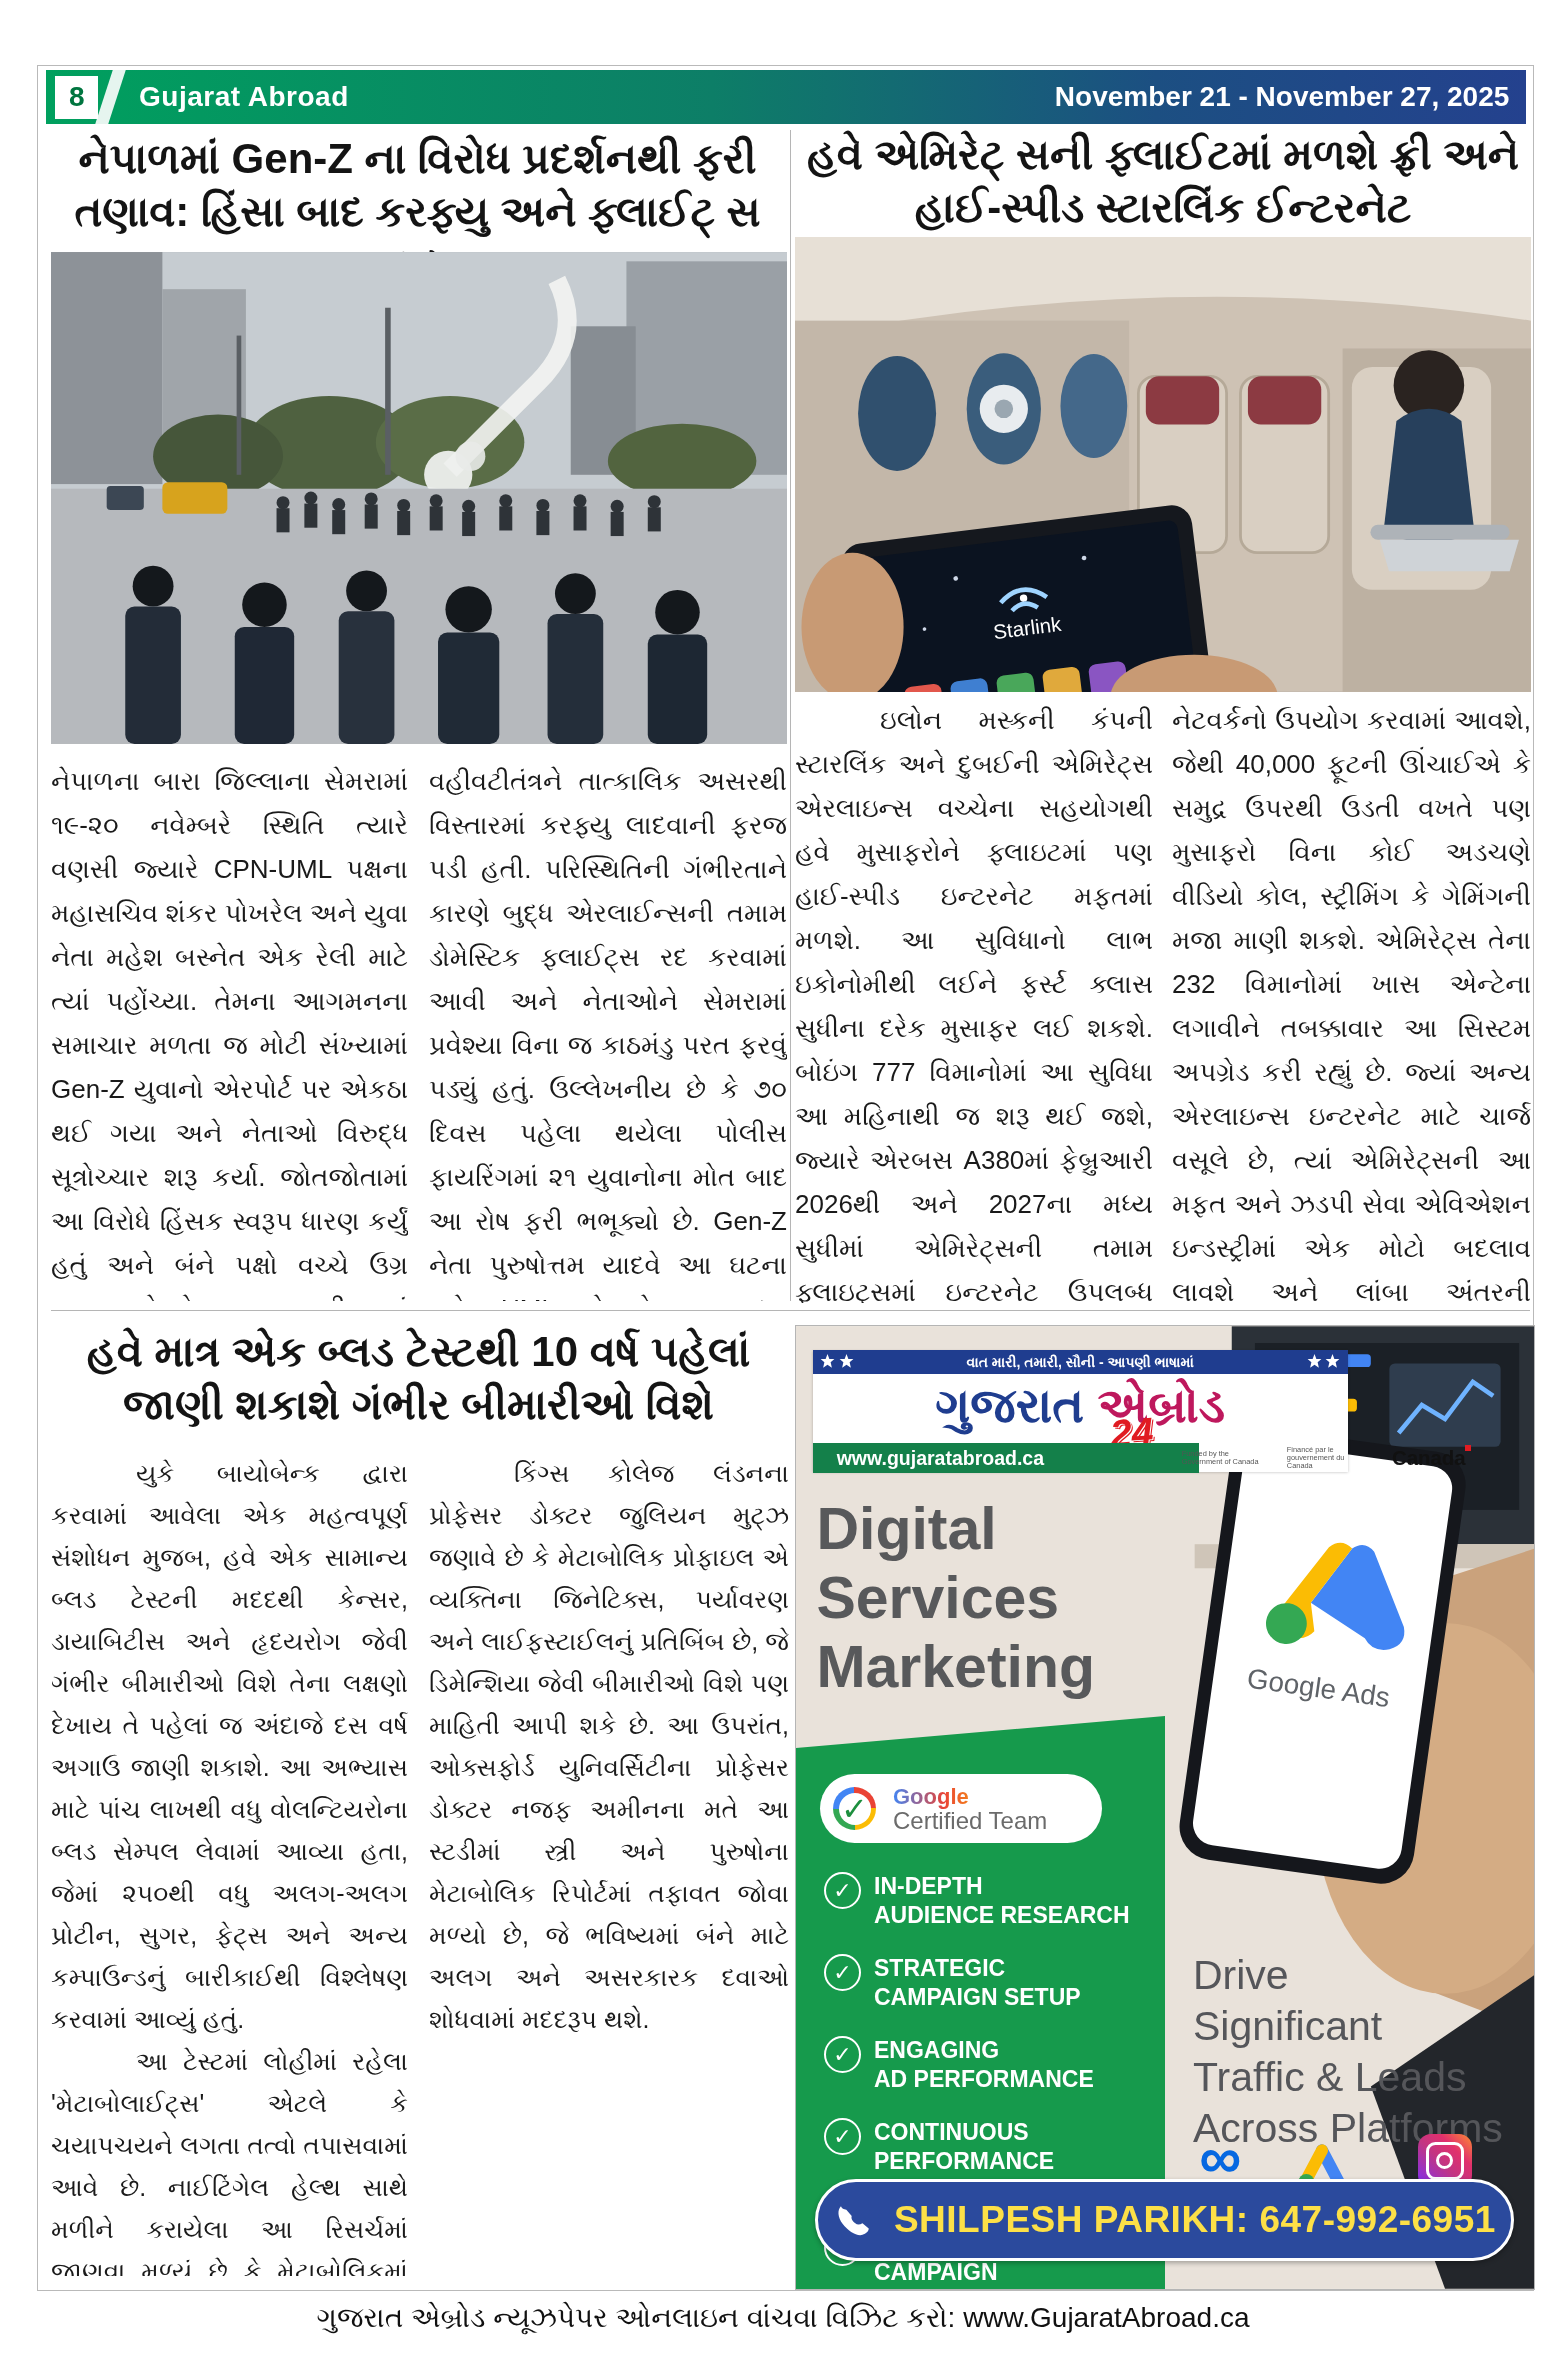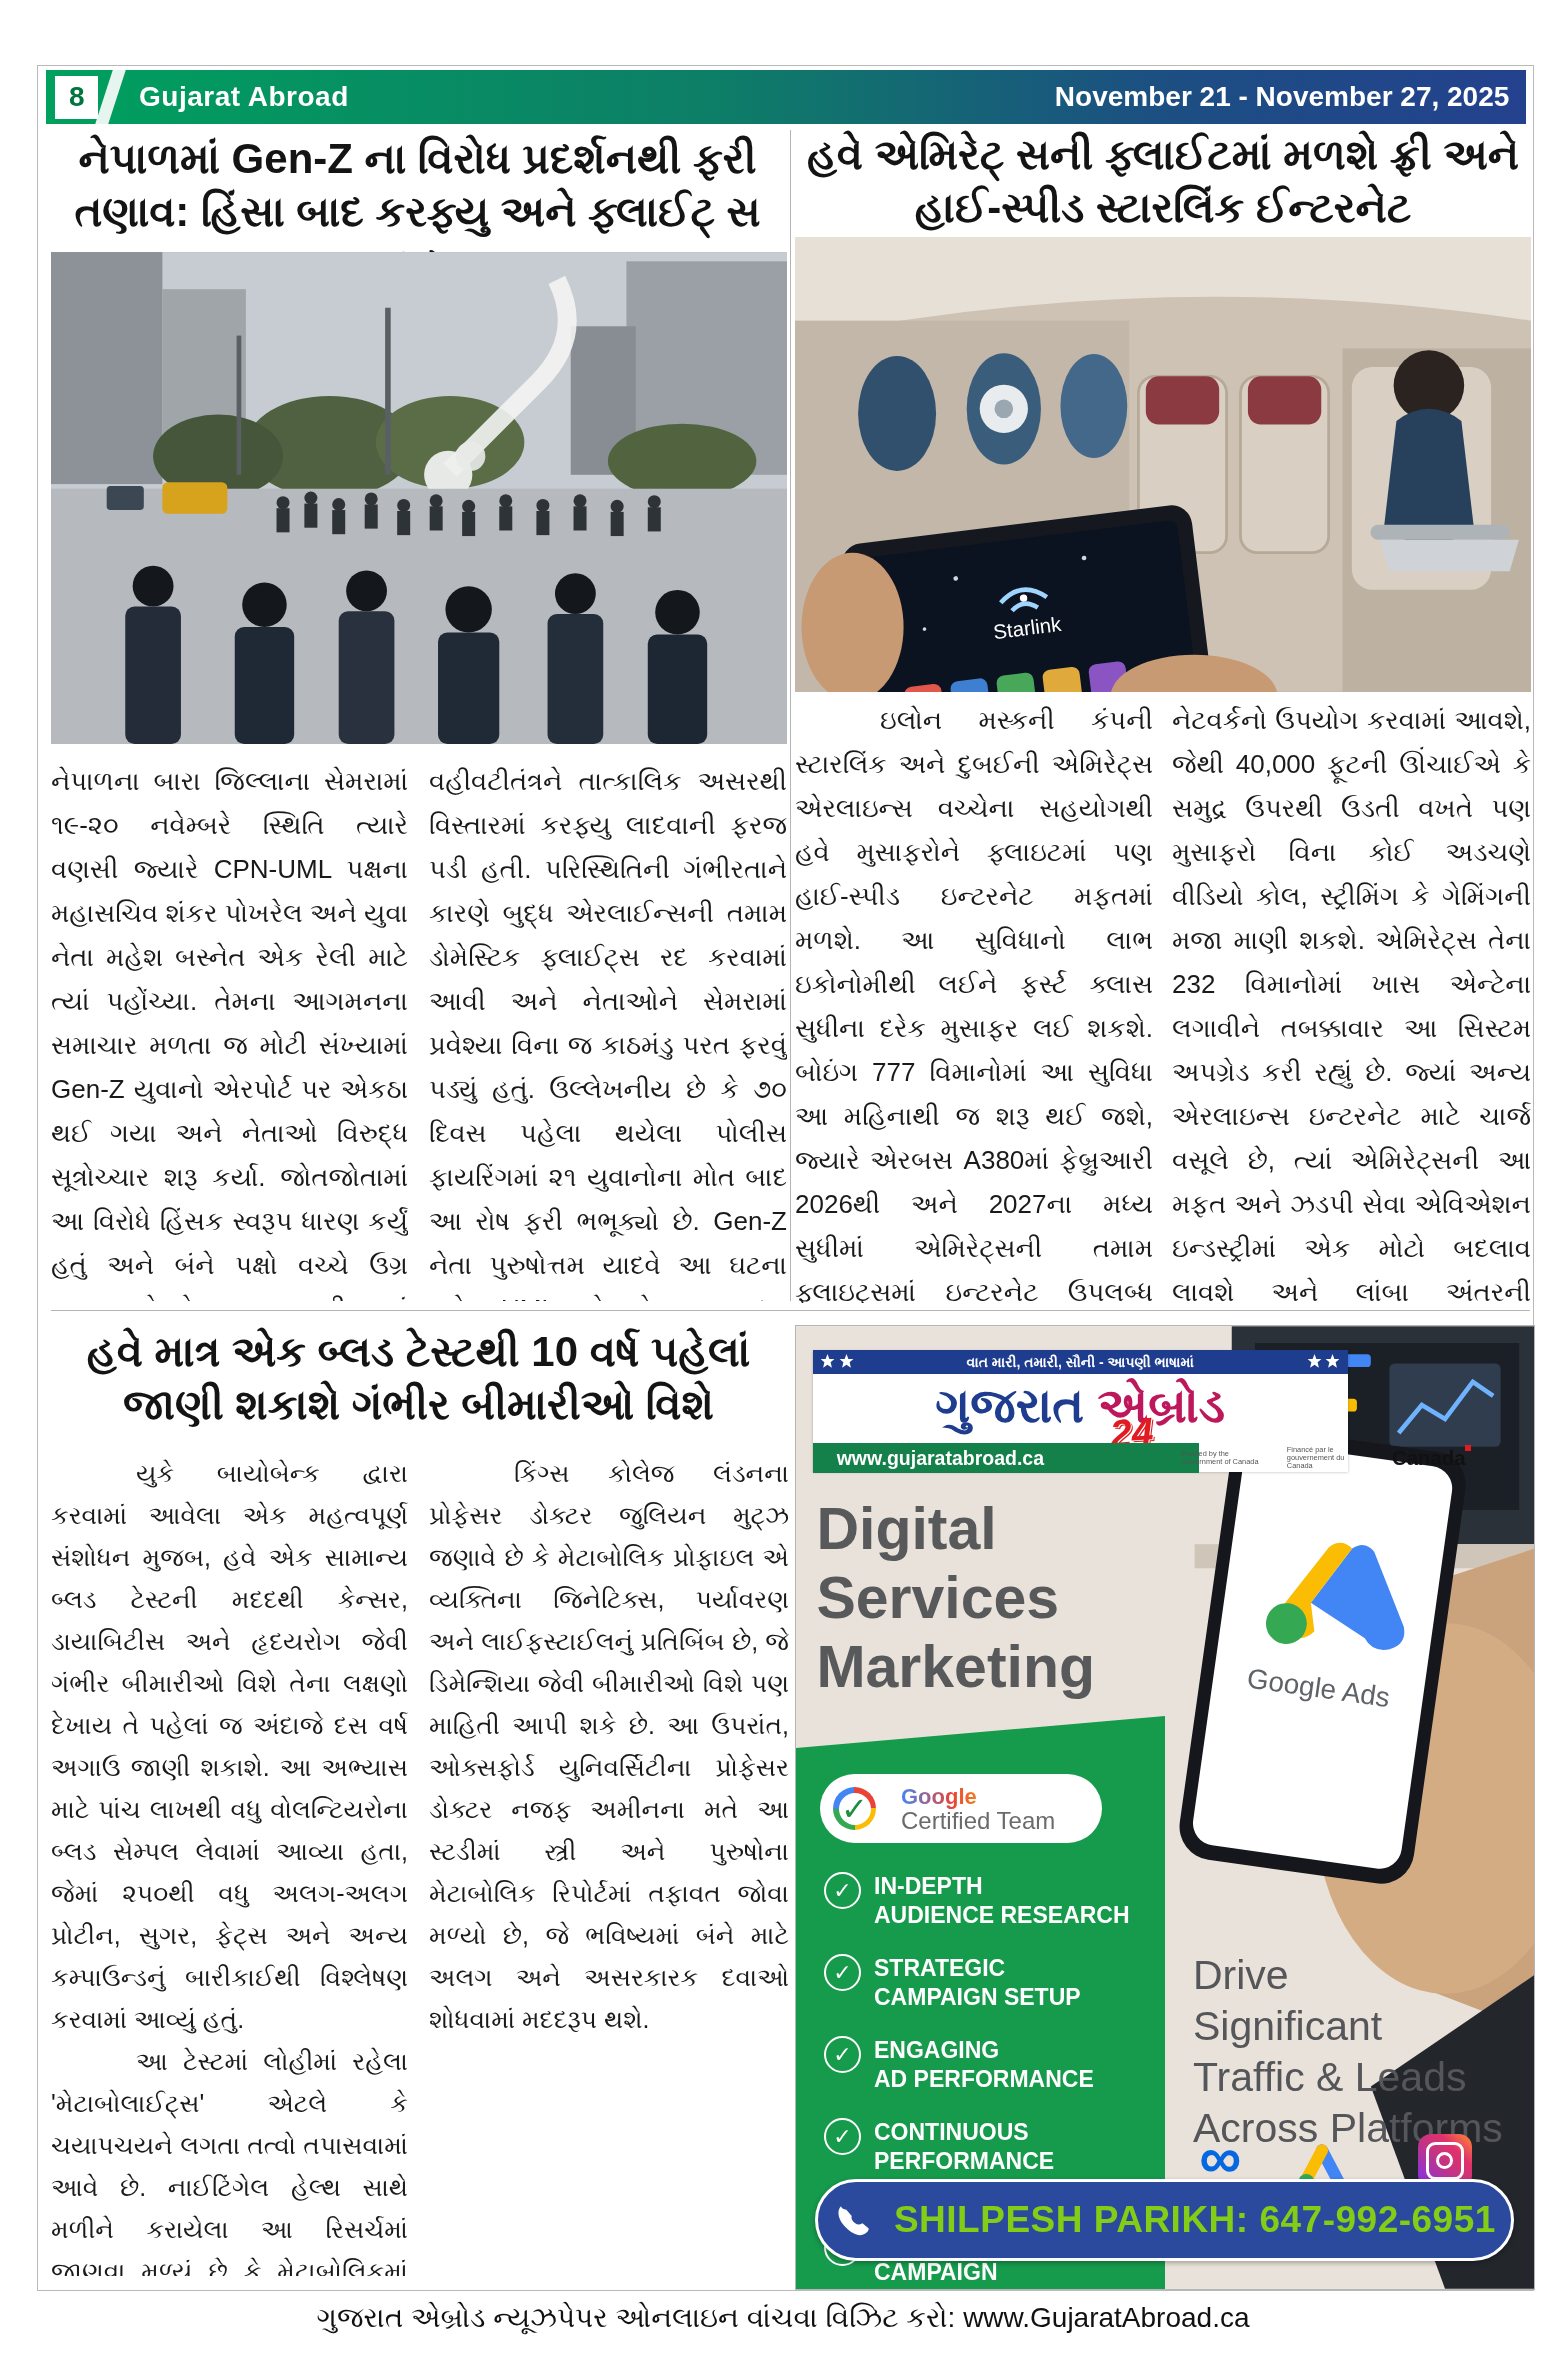--- a/index.html
+++ b/index.html
@@ -50,21 +50,21 @@
   .canada-flag{position:absolute;right:-5.6px;top:-1.9px;width:6.5px;height:6.5px;background:#e01b22;}
   .ad-title{left:20.4px;top:169px;width:427px;font-size:59px;line-height:69px;font-weight:bold;color:#58595b;}
   .green-panel{left:0;top:390px;width:369px;height:573px;background:#169a4c;
     clip-path:polygon(0 32px,100% 0,100% 100%,0 100%);}
   .gct-pill{position:absolute;left:24px;top:58px;width:282px;height:69px;background:#ffffff;border-radius:37px;
     display:flex;align-items:center;padding-left:13px;box-sizing:border-box;}
   .g-circle{width:43px;height:43px;border-radius:50%;
     background:conic-gradient(#ea4335 0 25%,#fbbc05 25% 50%,#34a853 50% 75%,#4285f4 75% 100%);
     display:flex;align-items:center;justify-content:center;color:#1d8f3e;font-size:32px;font-weight:bold;}
   .g-circle span{background:#fff;width:32px;height:32px;border-radius:50%;display:flex;align-items:center;justify-content:center;}
-  .gct-text{margin-left:25px;line-height:24px;}
+  .gct-text{margin-left:17px;line-height:24px;}
   .gct-google{font-size:22px;font-weight:bold;
     background:linear-gradient(90deg,#4285f4,#ea4335,#fbbc05,#34a853);-webkit-background-clip:text;background-clip:text;color:transparent;}
   .gct-team{font-size:24px;color:#6b6b6b;}
   .svc-list{position:absolute;left:28px;top:156px;width:320px;}
   .svc-item{display:flex;margin-bottom:24px;}
   .svc-check{flex:0 0 37px;width:37px;height:37px;border:2.8px solid #fff;border-radius:50%;box-sizing:border-box;
     color:#fff;font-size:22px;font-weight:bold;display:flex;align-items:center;justify-content:center;margin-right:13px;}
   .svc-text{color:#ffffff;font-weight:bold;font-size:23px;line-height:29px;}
   .ad-tagline{left:397px;top:624px;width:325px;font-size:41px;line-height:51px;font-weight:normal;color:#55565a;}
   .logo-row{left:390px;top:807px;width:343px;display:flex;align-items:flex-end;gap:24px;}
@@ -73,21 +73,21 @@
   .meta-word{font-size:30px;font-weight:bold;color:#0b2e63;}
   .gads-word{font-size:16.7px;color:#757575;margin-top:5.6px;}
   .ig-tile{width:54px;height:54px;border-radius:13px;
     background:linear-gradient(45deg,#7b2ff7 0%,#c13584 45%,#e1306c 70%,#fd8d32 100%);
     display:flex;align-items:center;justify-content:center;}
   .ig-inner{width:32px;height:32px;border:3.7px solid #fff;border-radius:9.3px;position:relative;}
   .ig-lens{position:absolute;left:7.4px;top:7.4px;width:11px;height:11px;border:3.7px solid #fff;border-radius:50%;}
   .ig-word{font-size:18.6px;color:#d6246e;font-style:italic;font-weight:bold;font-family:"Liberation Serif","DejaVu Serif",serif;margin-top:7.4px;white-space:nowrap;}
   .call-pill{left:18.6px;top:853px;width:699px;height:82px;background:#2b4a9d;border:3.7px solid #ffffff;border-radius:45px;
     box-sizing:border-box;display:flex;align-items:center;justify-content:center;gap:18.6px;box-shadow:0 1.9px 5.6px rgba(0,0,0,.3);}
-  .call-pill .txt{color:#84cc16;font-weight:bold;font-size:37px;letter-spacing:0.5px;}
+  .call-pill .txt{color:#fde047;font-weight:bold;font-size:37px;letter-spacing:0.5px;}
   .footer-line{left:0;top:2302px;width:1566px;text-align:center;font-size:28px;color:#111;}
 </style>
 </head>
 <body>
 
 <div class="abs page-frame"></div>
 
 <div class="abs header-bar">
   <div class="pagenum-box">8</div>
   <div class="pagenum-slash"></div>

